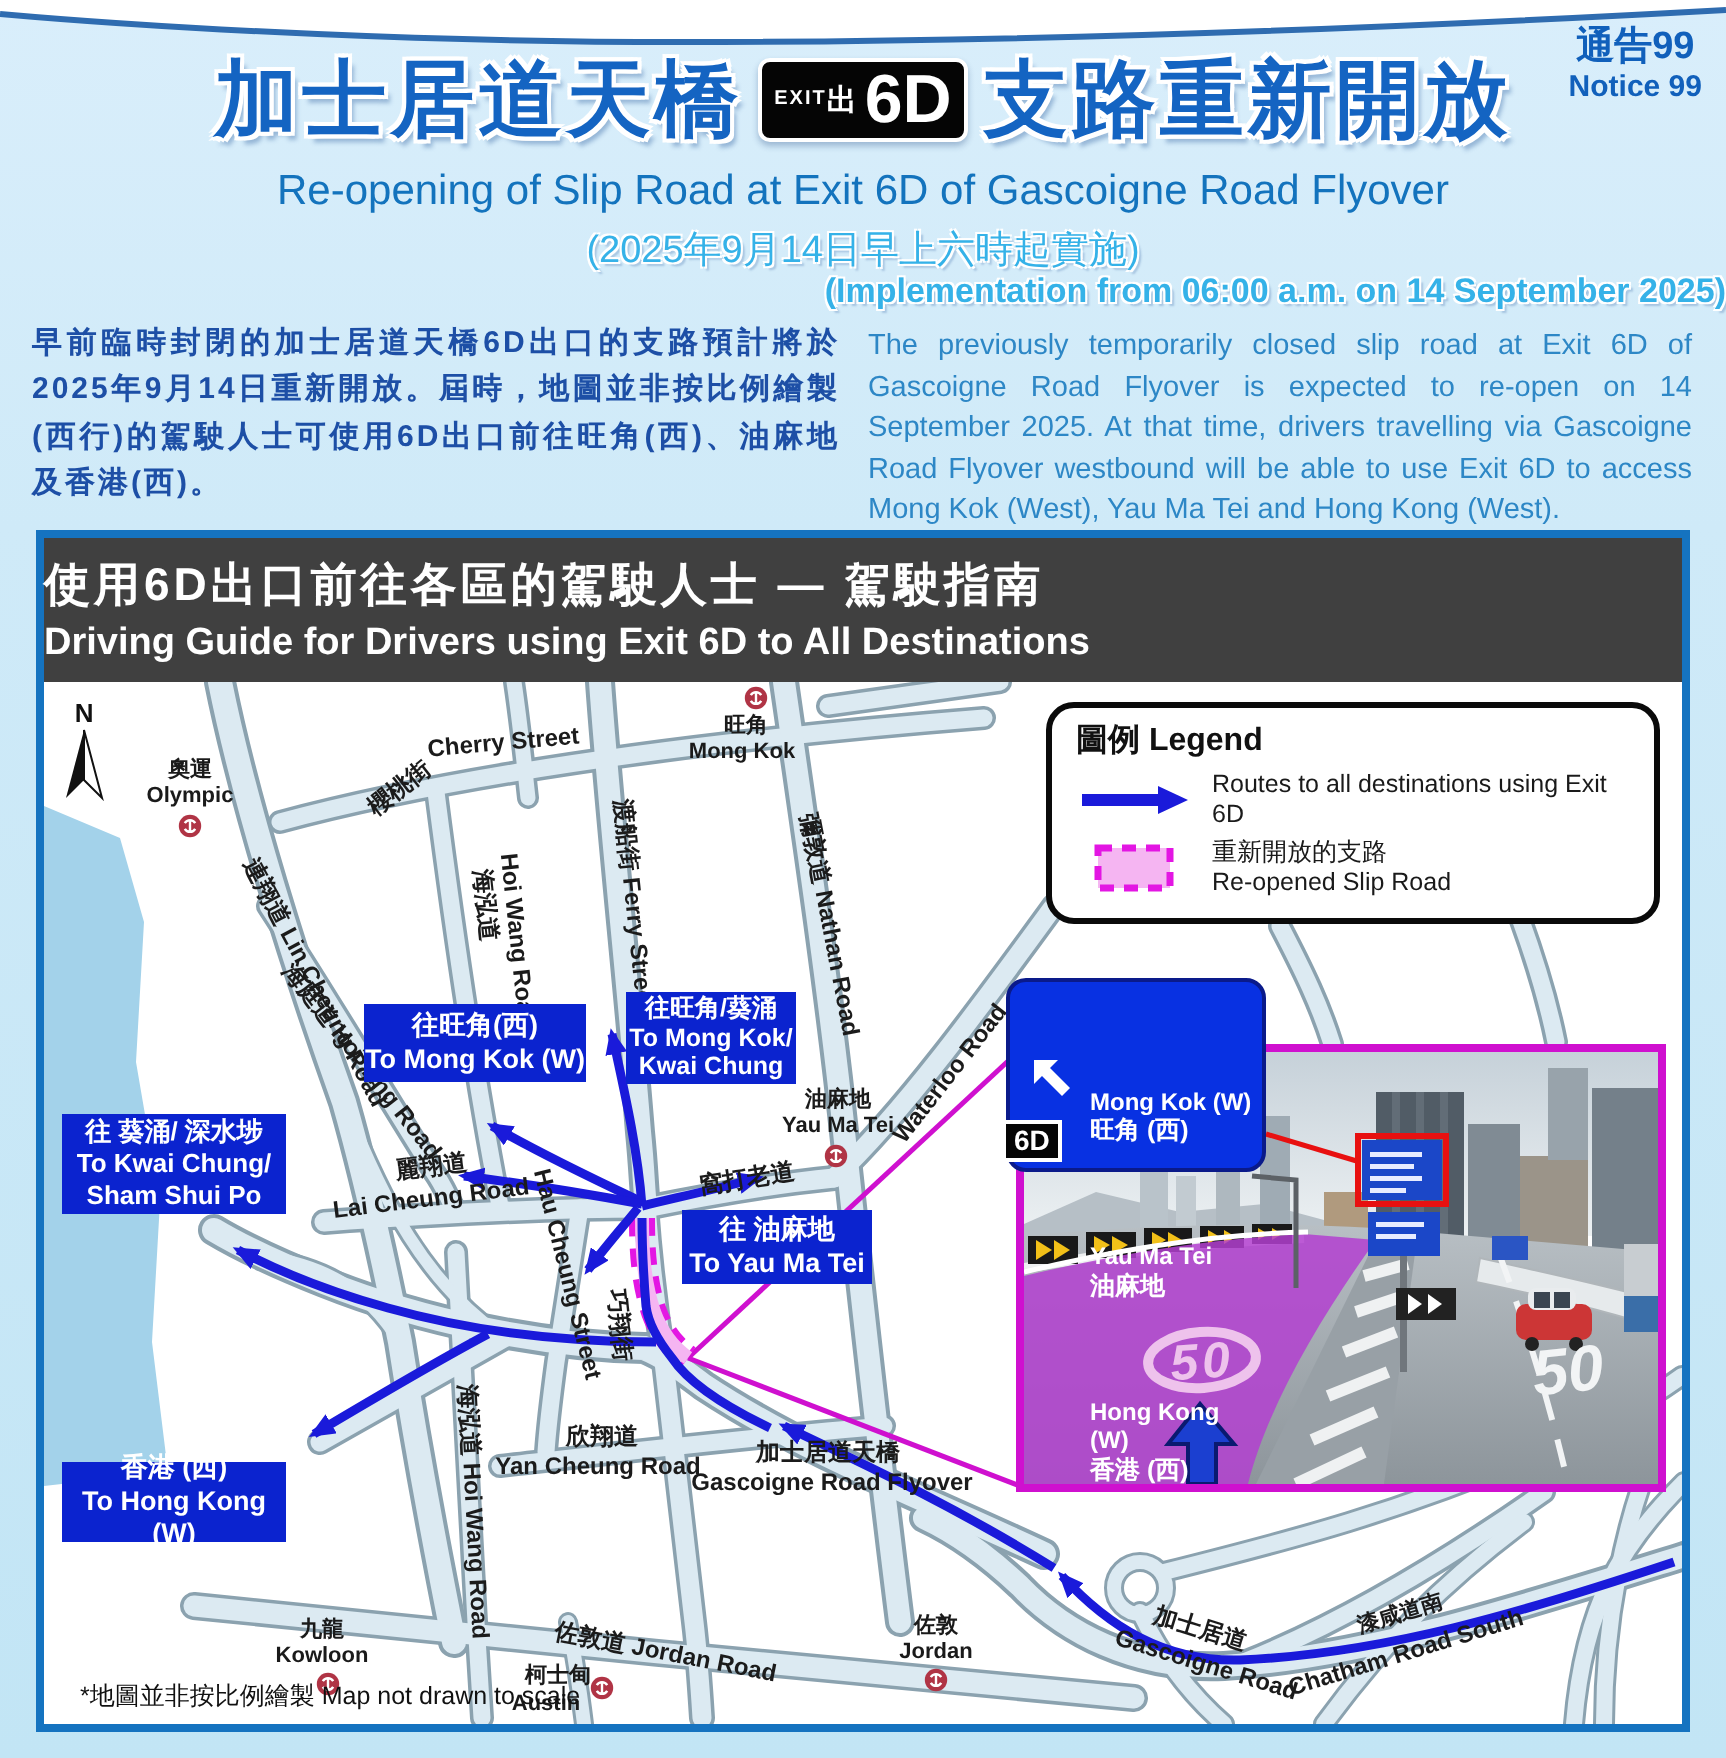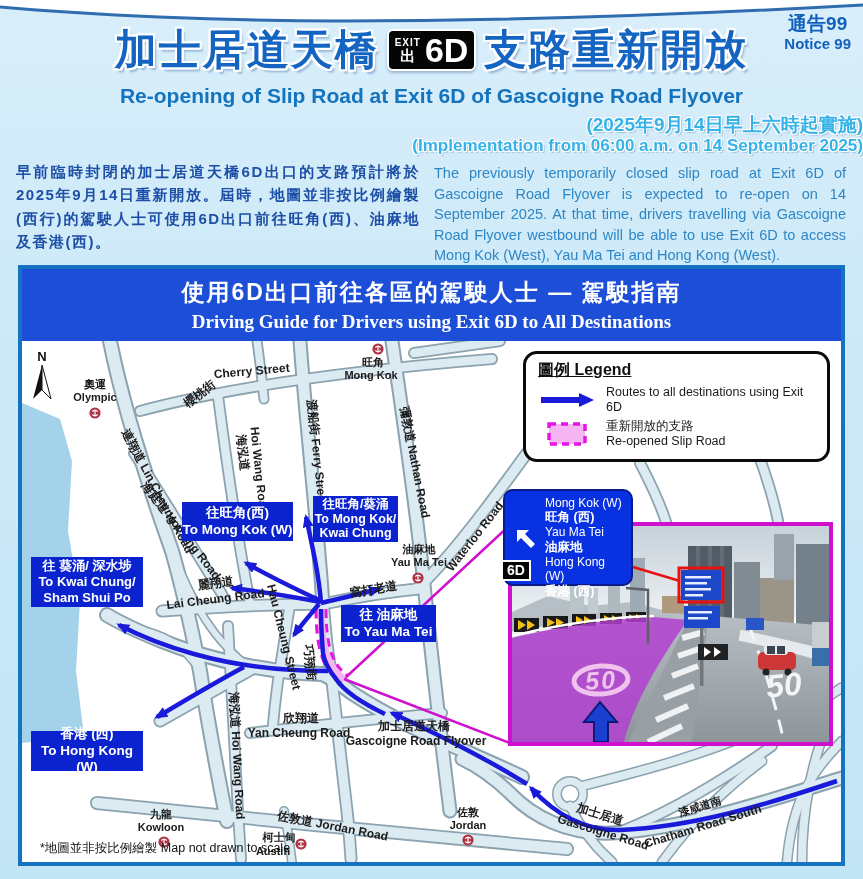--- a/index.html
+++ b/index.html
@@ -9,58 +9,58 @@
   
   #topwave{position:absolute;left:0;top:0;width:863px;height:30px;}
   .notice-block{position:absolute;top:13px;right:12px;text-align:center;color:#1160bb;line-height:1.15;}
   .notice-zh{font-size:19px;font-weight:bold;}
   .notice-en{font-size:15px;font-weight:bold;}
   .title-row{position:absolute;left:0;top:22px;width:100%;display:flex;justify-content:center;align-items:center;gap:8px;}
   .title-zh{font-size:42px;font-weight:bold;color:#1464c2;letter-spacing:2px;
     text-shadow:-2px -2px 0 #fff,2px -2px 0 #fff,-2px 2px 0 #fff,2px 2px 0 #fff,-2px 0 0 #fff,2px 0 0 #fff,0 -2px 0 #fff,0 2px 0 #fff,3px 4px 2px rgba(30,80,150,.35);}
   .exit-badge{display:inline-flex;align-items:center;background:#050505;border:2px solid #fff;border-radius:6px;
     padding:2px 6px;gap:4px;box-shadow:0 2px 3px rgba(20,60,120,.3);}
-  .exit-badge .col{display:flex;flex-direction:column;align-items:center;line-height:1;color:#fff;}
+  .exit-badge .col{display:flex;align-items:center;line-height:1;color:#fff;}
   .exit-badge .exit-en{font-size:10px;font-weight:bold;letter-spacing:1px;}
   .exit-badge .exit-zh{font-size:15px;font-weight:bold;}
   .exit-badge .code{font-size:34px;font-weight:bold;color:#fff;line-height:1;}
-  .subtitle{position:absolute;left:0;top:84px;width:100%;text-align:center;font-size:21px;font-weight:bold;color:#1373bd;}
-  .date-zh{position:absolute;left:0;top:112px;width:100%;text-align:right;font-size:19px;font-weight:bold;color:#35b2e8;
+  .subtitle{position:absolute;left:0;top:84px;width:100%;text-align:center;font-size:21px;font-weight:normal;color:#1373bd;}
+  .date-zh{position:absolute;left:0;top:112px;width:100%;text-align:center;font-size:19px;font-weight:normal;color:#35b2e8;
     text-shadow:-1px -1px 0 #fff,1px -1px 0 #fff,-1px 1px 0 #fff,1px 1px 0 #fff,2px 2px 1px rgba(30,80,150,.25);}
   .date-en{position:absolute;left:0;top:136px;width:100%;text-align:right;font-size:17px;font-weight:bold;color:#35b2e8;
     text-shadow:-1px -1px 0 #fff,1px -1px 0 #fff,-1px 1px 0 #fff,1px 1px 0 #fff,2px 2px 1px rgba(30,80,150,.25);}
   .intro-zh{position:absolute;left:16px;top:160px;width:404px;font-size:15px;font-weight:600;color:#1d4fa6;
     line-height:1.55;text-align:justify;letter-spacing:1.5px;}
   .intro-en{position:absolute;left:434px;top:163px;width:412px;font-size:14.5px;color:#2d87c6;line-height:1.42;text-align:justify;}
   
   #panel{position:absolute;left:18px;top:265px;width:827px;height:601px;border:4px solid #1573c0;box-sizing:border-box;background:#fff;}
-  #panel-head{height:72px;background:#1d4ed8;color:#fff;display:flex;flex-direction:column;justify-content:center;align-items:center;gap:3px;}
+  #panel-head{height:72px;background:#404040;color:#fff;display:flex;flex-direction:column;justify-content:center;gap:3px;}
   .panel-title-zh{font-size:23px;font-weight:bold;letter-spacing:2px;}
-  .panel-title-en{font-size:19px;font-weight:bold;font-family:Liberation Serif, serif;}
+  .panel-title-en{font-size:19px;font-weight:bold;}
   #map-wrap{position:relative;width:819px;height:521px;background:#fff;overflow:hidden;}
   #map-svg{position:absolute;left:0;top:0;}
   
   .legend{position:absolute;left:501px;top:10px;width:307px;height:111px;box-sizing:border-box;background:#fff;
     border:3px solid #0a0a0a;border-radius:14px;padding:6px 10px 4px 12px;z-index:4;}
-  .legend-title{font-size:16px;font-weight:bold;text-decoration:underline;color:#111;margin-bottom:4px;}
+  .legend-title{font-size:16px;font-weight:bold;color:#111;margin-bottom:4px;}
   .legend-row{display:flex;align-items:center;gap:10px;margin-bottom:4px;}
   .legend-key{width:58px;display:flex;justify-content:center;flex:0 0 58px;}
   .legend-text{font-size:12.5px;color:#1a1a1a;line-height:1.2;}
   
   .dest{position:absolute;background:#0b23cf;color:#fff;font-weight:bold;text-align:center;
     display:flex;flex-direction:column;justify-content:center;line-height:1.25;z-index:3;}
   #dest-mkw{left:160px;top:161px;width:111px;height:39px;font-size:13.5px;}
   #dest-mkkc{left:291px;top:155px;width:85px;height:46px;font-size:12.5px;line-height:1.18;}
   #dest-kcssp{left:9px;top:216px;width:112px;height:50px;font-size:13px;line-height:1.25;}
   #dest-ymt{left:319px;top:264px;width:95px;height:37px;font-size:13.5px;}
   #dest-hkw{left:9px;top:390px;width:112px;height:40px;font-size:13.5px;}
   
   .sign{position:absolute;left:481px;top:148px;width:130px;height:97px;box-sizing:border-box;background:#0831e2;
     border:2px solid #0a1a8a;border-radius:10px;color:#fff;padding:5px 4px 4px 40px;z-index:6;line-height:1.2;}
-  .sign .ln-en{font-size:12px;font-weight:normal;}
+  .sign .ln-en{font-size:12px;font-weight:bold;margin-top:48px;}
   .sign .ln-zh{font-size:12.5px;font-weight:bold;}
   .sign-arrow{position:absolute;left:9px;top:36px;}
   .sign-badge{position:absolute;left:-4px;bottom:3px;background:#050505;color:#fff;font-size:14px;font-weight:bold;
     padding:0 4px;border:2px solid #fff;}
   
   .photo{position:absolute;left:486px;top:181px;width:325px;height:224px;box-sizing:border-box;border:4px solid #cf10cf;z-index:5;}
   
   .footnote{position:absolute;left:18px;top:499px;font-size:12.5px;color:#111;z-index:3;}
 </style>
 </head>

